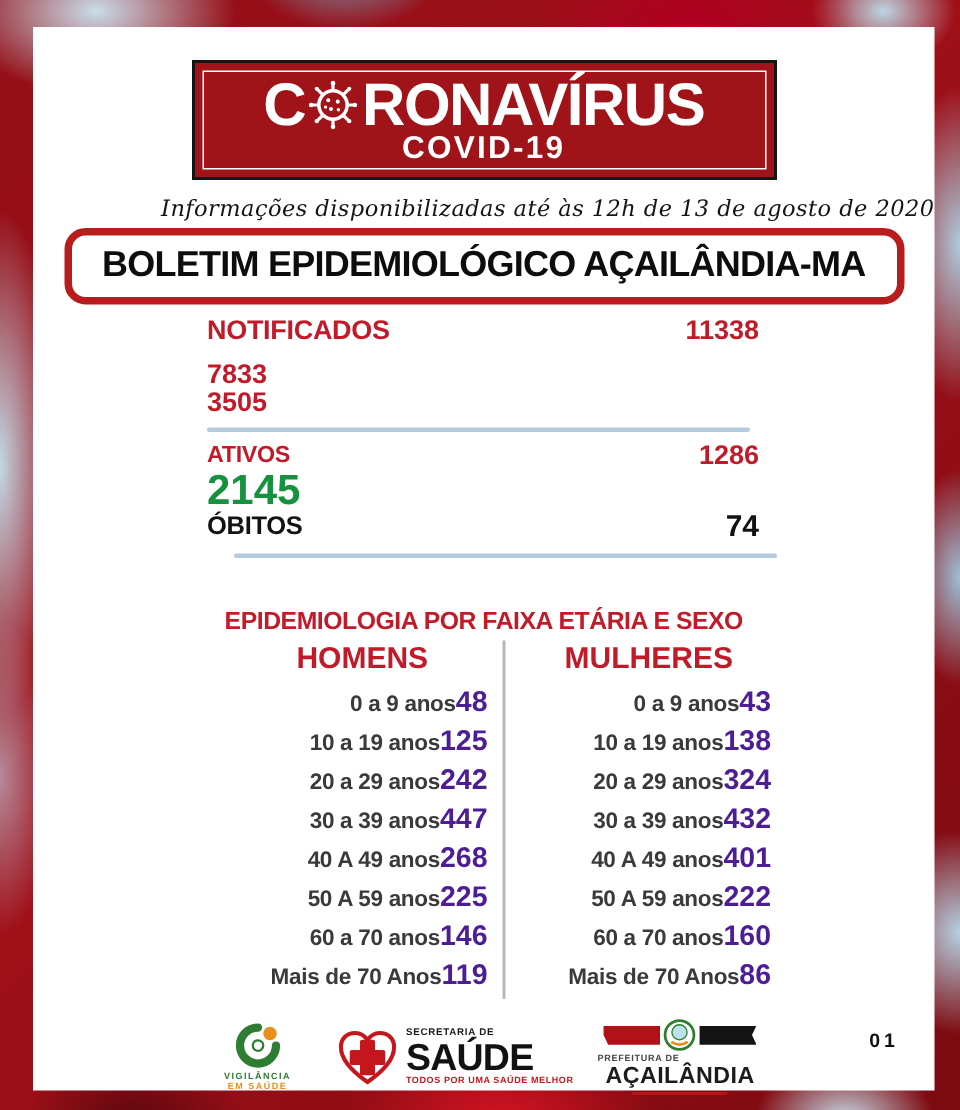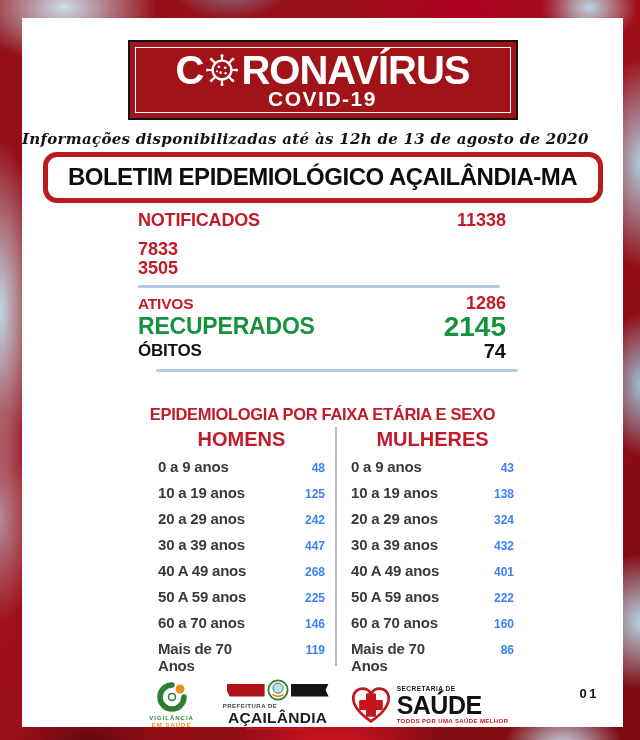--- a/index.html
+++ b/index.html
@@ -23,21 +23,21 @@
   }
   .panel{position:absolute;left:22px;top:18px;width:601px;height:709px;background:#ffffff;box-sizing:border-box;padding-top:22px;}
 
   
   .brand-box{width:390px;height:80px;margin:0 auto;background:#a01318;border:2px solid #151515;box-sizing:border-box;position:relative;}
   .brand-inner{position:absolute;inset:5px;border:1.5px solid #ffffff;display:flex;flex-direction:column;align-items:center;justify-content:center;}
   .brand-title{color:#ffffff;font-weight:700;font-size:40px;line-height:40px;letter-spacing:-1px;display:flex;align-items:center;}
   .brand-title svg{margin:0 1px;display:block;}
   .brand-sub{color:#ffffff;font-weight:700;font-size:21px;line-height:22px;letter-spacing:1.5px;margin-top:-2px;}
 
-  .info-line{margin-top:9px;text-align:left;font-family:"DejaVu Serif",serif;font-style:italic;font-weight:700;font-size:15px;line-height:21px;color:#141414;letter-spacing:0.3px;}
+  .info-line{margin-top:9px;text-align:right;font-family:"DejaVu Serif",serif;font-style:italic;font-weight:400;font-size:15px;line-height:21px;color:#141414;letter-spacing:0.3px;}
 
   .title-box{width:560px;margin:2px auto 0 auto;border:5px solid #b91c1c;border-radius:14px;box-sizing:border-box;padding:6px 4px 7px 4px;text-align:center;}
   .title-box span{color:#0d0d0d;font-weight:700;font-size:24px;letter-spacing:-0.5px;}
 
   
   .stats{width:368px;margin-left:116px;margin-top:7px;}
   .stat-row{display:flex;justify-content:space-between;align-items:center;}
   .stat-row .lbl{font-weight:700;letter-spacing:-0.2px;}
   .stat-row .val{font-weight:700;}
   .row-notificados{margin-bottom:9px;}
@@ -54,23 +54,23 @@
   .row-recuperados .val{font-size:28px;color:#16923f;line-height:27px;}
   .row-obitos .lbl{font-size:17px;color:#121212;line-height:22px;}
   .row-obitos .val{font-size:20px;color:#121212;line-height:22px;}
 
   
   .epi-title{margin-top:33px;text-align:center;color:#c11b2a;font-weight:700;font-size:16.5px;letter-spacing:-0.3px;}
   .epi-grid{display:flex;margin-left:130px;margin-top:3px;}
   .epi-col{width:183px;box-sizing:border-box;padding:0 10px 0 6px;}
   .epi-col-right{border-left:2px solid #b4b7bb;padding-left:14px;padding-right:4px;}
   .epi-header{text-align:center;color:#c11b2a;font-weight:700;font-size:20px;line-height:24px;margin-bottom:7px;}
-  .epi-row{display:flex;justify-content:space-between;align-items:baseline;height:26px;gap:36px;}
+  .epi-row{display:flex;justify-content:flex-end;align-items:baseline;height:26px;}
   .epi-row .lbl{font-weight:700;font-size:15px;color:#3a3a3c;letter-spacing:-0.2px;}
-  .epi-row .val{font-weight:700;font-size:12px;color:#3b82f6;}
+  .epi-row .val{font-weight:700;font-size:19px;color:#4c1d95;}
 
   
   .footer{margin-top:13px;display:flex;justify-content:center;align-items:center;gap:16px;}
   .logo{display:flex;align-items:center;}
   .logo-vig{flex-direction:column;width:70px;}
   .logo-vig .t1{font-size:6px;font-weight:700;color:#2e7d32;letter-spacing:1px;line-height:7px;}
   .logo-vig .t2{font-size:6px;font-weight:700;color:#e8901a;letter-spacing:1px;line-height:7px;}
   .logo-saude{gap:4px;}
   .saude-text{display:flex;flex-direction:column;}
   .saude-text .t1{font-size:6.5px;font-weight:700;color:#1a1a1a;letter-spacing:0.5px;line-height:8px;}
@@ -148,21 +148,20 @@
       </div>
       <div class="stat-row row-confirmados">
         <span class="val">3505</span>
       </div>
       <div class="divider divider-1"></div>
       <div class="stat-row row-ativos">
         <span class="lbl">ATIVOS</span>
         <span class="val">1286</span>
       </div>
       <div class="stat-row row-recuperados">
-        <span class="lbl">RECUPERADOS</span>
         <span class="val">2145</span>
       </div>
       <div class="stat-row row-obitos">
         <span class="lbl">ÓBITOS</span>
         <span class="val">74</span>
       </div>
       <div class="divider divider-2"></div>
     </div>
 
     <div class="epi-title">EPIDEMIOLOGIA POR FAIXA ETÁRIA E SEXO</div>
@@ -242,48 +241,48 @@
 
     <div class="footer">
       <div class="logo logo-vig">
         <svg viewBox="0 0 44 34" width="44" height="34" aria-hidden="true">
           <path d="M22 4 a12 12 0 1 0 12 12" stroke="#2e7d32" stroke-width="5.5" fill="none" stroke-linecap="round"></path>
           <circle cx="30" cy="8" r="4.5" fill="#e8901a"></circle>
           <circle cx="22" cy="16" r="3.5" fill="#ffffff" stroke="#2e7d32" stroke-width="1.5"></circle>
         </svg>
         <span class="t1">VIGILÂNCIA</span>
         <span class="t2">EM SAÚDE</span>
-      </div>
-
-      <div class="logo logo-acail">
-        <div class="flag-row">
-          <div class="ribbon ribbon-red"></div>
-          <svg viewBox="0 0 24 24" width="22" height="22" aria-hidden="true">
-            <circle cx="12" cy="12" r="10.5" fill="#ffffff" stroke="#2e7d32" stroke-width="2"></circle>
-            <circle cx="12" cy="10" r="5.5" fill="#bfe0ef" stroke="#2e7d32" stroke-width="1"></circle>
-            <path d="M6 17 q6 4 12 0" stroke="#e8901a" stroke-width="2" fill="none"></path>
-          </svg>
-          <div class="ribbon ribbon-black"></div>
-        </div>
-        <span class="acail-top">PREFEITURA DE</span>
-        <span class="acail-main">AÇAILÂNDIA</span>
-        <div class="acail-tag"></div>
       </div>
 
       <div class="logo logo-saude">
         <svg viewBox="0 0 48 44" width="44" height="40" aria-hidden="true">
           <path d="M24 40 C11 31 4.5 23 4.5 14.5 C4.5 8 9 4 15 4 C19 4 22 6 24 9.5 C26 6 29 4 33 4 C39 4 43.5 8 43.5 14.5 C43.5 23 37 31 24 40 Z" fill="none" stroke="#c4161c" stroke-width="3"></path>
           <g fill="#c4161c">
             <rect x="18.5" y="9" width="11" height="26" rx="1.5"></rect>
             <rect x="11" y="16.5" width="26" height="11" rx="1.5"></rect>
           </g>
         </svg>
         <div class="saude-text">
           <span class="t1">SECRETARIA DE</span>
           <span class="t2">SAÚDE</span>
           <span class="t3">TODOS POR UMA SAÚDE MELHOR</span>
         </div>
       </div>
+
+      <div class="logo logo-acail">
+        <div class="flag-row">
+          <div class="ribbon ribbon-red"></div>
+          <svg viewBox="0 0 24 24" width="22" height="22" aria-hidden="true">
+            <circle cx="12" cy="12" r="10.5" fill="#ffffff" stroke="#2e7d32" stroke-width="2"></circle>
+            <circle cx="12" cy="10" r="5.5" fill="#bfe0ef" stroke="#2e7d32" stroke-width="1"></circle>
+            <path d="M6 17 q6 4 12 0" stroke="#e8901a" stroke-width="2" fill="none"></path>
+          </svg>
+          <div class="ribbon ribbon-black"></div>
+        </div>
+        <span class="acail-top">PREFEITURA DE</span>
+        <span class="acail-main">AÇAILÂNDIA</span>
+        <div class="acail-tag"></div>
+      </div>
     </div>
 
     <div class="page-num">01</div>
   </div>
 </div>
 
 </body></html>

